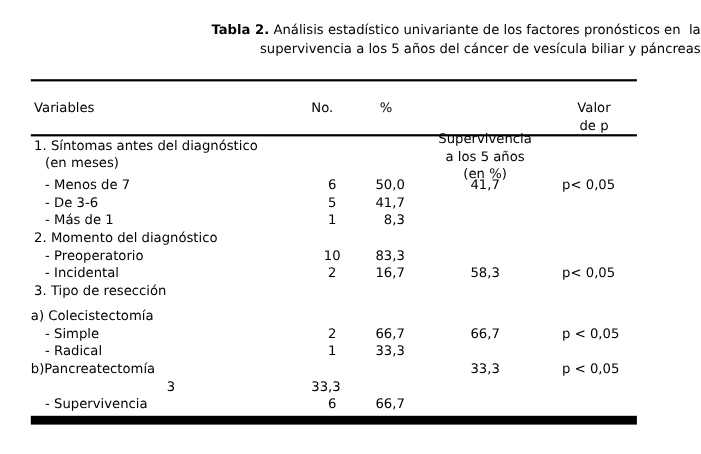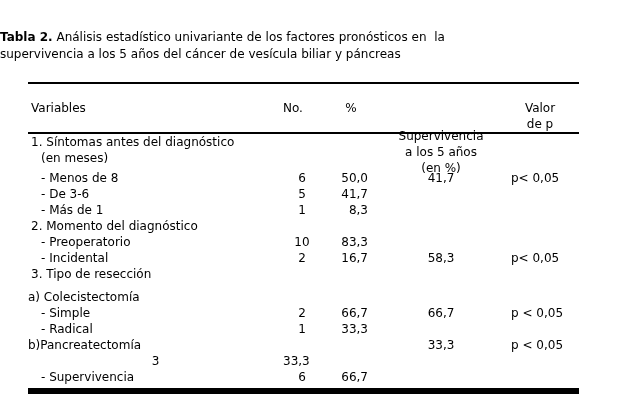--- a/index.html
+++ b/index.html
@@ -12,22 +12,22 @@
     position: relative;
     width: 637px;
     height: 413px;
     background: #ffffff;
     color: #000000;
     font-family: "DejaVu Sans", "Liberation Sans", sans-serif;
     font-size: 12px;
     overflow: hidden;
   }
   .title-block {
-    padding-top: 29px;
-    text-align: left;
+    padding-top: 19px;
+    text-align: right;
     line-height: 17px;
   }
   .title-line { white-space: pre; }
   .title-prefix { font-weight: bold; }
 
   .stat-table {
     margin-left: 28px;
     margin-top: 19px;
     width: 551px;
   }
@@ -41,21 +41,21 @@
   }
   .th { overflow: visible; }
   .th .mid { margin-top: 16px; }
   .th-variables { text-align: left; padding-left: 3px; }
   .th-no { text-align: left; }
   .th-pct { text-align: center; }
   .th-surv { text-align: center; margin-top: 44px; }
   .th-valor { text-align: center; }
 
   .tbody {
-    border-bottom: 6px solid #000000;
+    border-bottom: 8px solid #000000;
     padding-bottom: 3px;
   }
   .row {
     display: grid;
     grid-template-columns: 255px 38px 60px 120px 78px;
     height: 16px;
     line-height: 16px;
     white-space: pre;
   }
   .gap-sm { margin-top: 4px; }
@@ -113,21 +113,21 @@
 
       <div class="row r-sub">
         <span class="c-label">(en meses)</span>
         <span class="c-no"></span>
         <span class="c-pct"></span>
         <span class="c-surv"></span>
         <span class="c-p"></span>
       </div>
 
       <div class="row r-sub gap-sm">
-        <span class="c-label">- Menos de 8</span>
+        <span class="c-label">- Menos de 7</span>
         <span class="c-no">6</span>
         <span class="c-pct">50,0</span>
         <span class="c-surv">41,7</span>
         <span class="c-p">p&lt; 0,05</span>
       </div>
 
       <div class="row r-sub">
         <span class="c-label">- De 3-6</span>
         <span class="c-no">5</span>
         <span class="c-pct">41,7</span>

